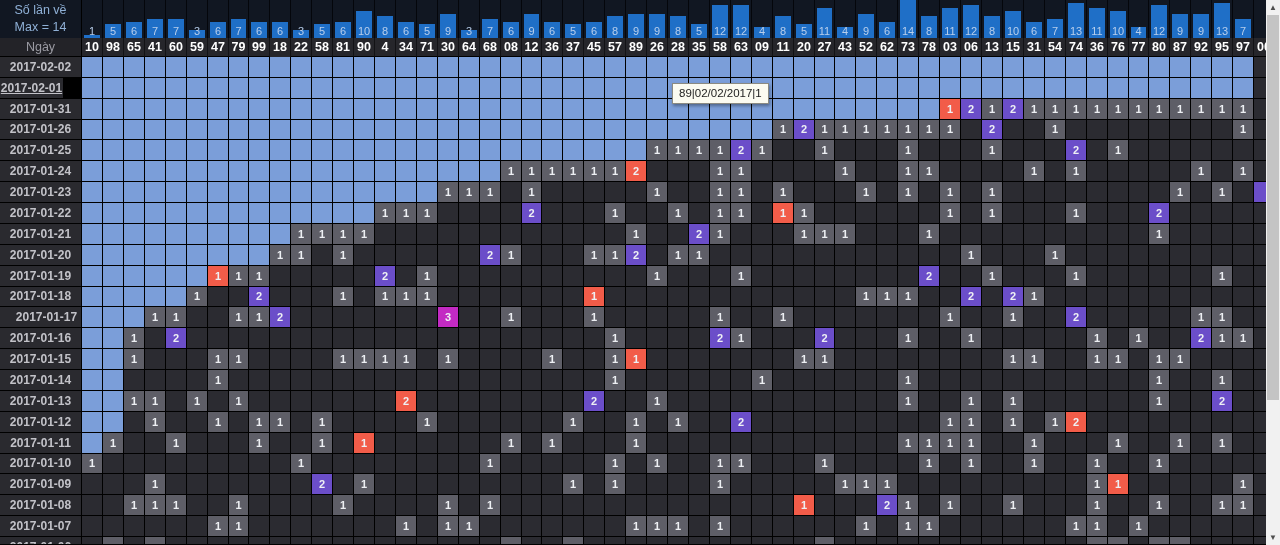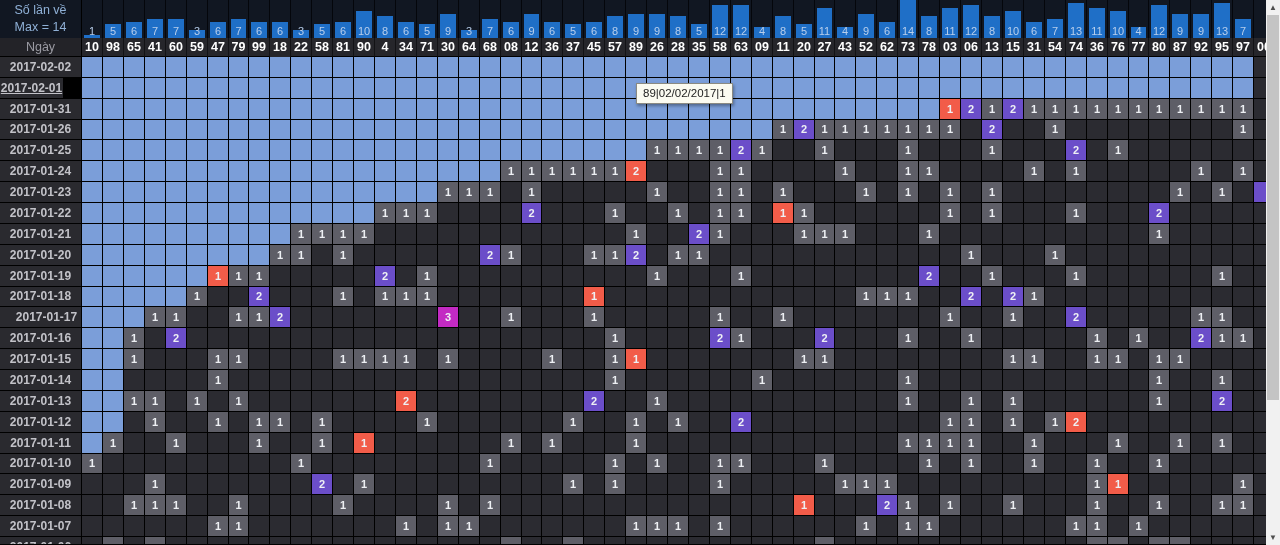--- a/index.html
+++ b/index.html
@@ -18,21 +18,21 @@
   .datecell{left:0;width:82px;background:#2a2a2f;color:#c2c2c8;font-size:12px;font-weight:bold;
             text-align:center;border-right:1px solid #000;border-bottom:1px solid #000;overflow:hidden;}
   .cell{border-right:1px solid #000;border-bottom:1px solid #000;font-size:11px;font-weight:bold;
         color:#eef0f4;text-align:center;overflow:hidden;}
   .c-blue{background:#7b9ed9;}
   .c-dark{background:#2b2b31;}
   .c-val{background:#5e5e67;}
   .c-p{background:#6b4ec9;}
   .c-o{background:#f25c49;}
   .c-m{background:#c32ac3;}
-  #tooltip{left:636px;top:83px;height:21px;background:#fbfbf1;border:1px solid #8a8a82;
+  #tooltip{left:672px;top:83px;height:21px;background:#fbfbf1;border:1px solid #8a8a82;
            color:#1c1c1c;font-size:11.5px;line-height:19px;padding:0 6px;white-space:nowrap;
            box-shadow:1px 2px 3px rgba(0,0,0,.35);z-index:30;}
   #scrollbar{right:0;top:0;width:14px;height:545px;background:#f1f1f1;z-index:20;}
   .sb-arrow{left:0;width:14px;height:15px;background:#f1f1f1;color:#4f4f4f;font-size:8px;
             text-align:center;line-height:15px;}
   #sb-thumb{left:1px;top:15px;width:12px;height:385px;background:#c4c4c4;}
 </style>
 </head>
 <body>
 

